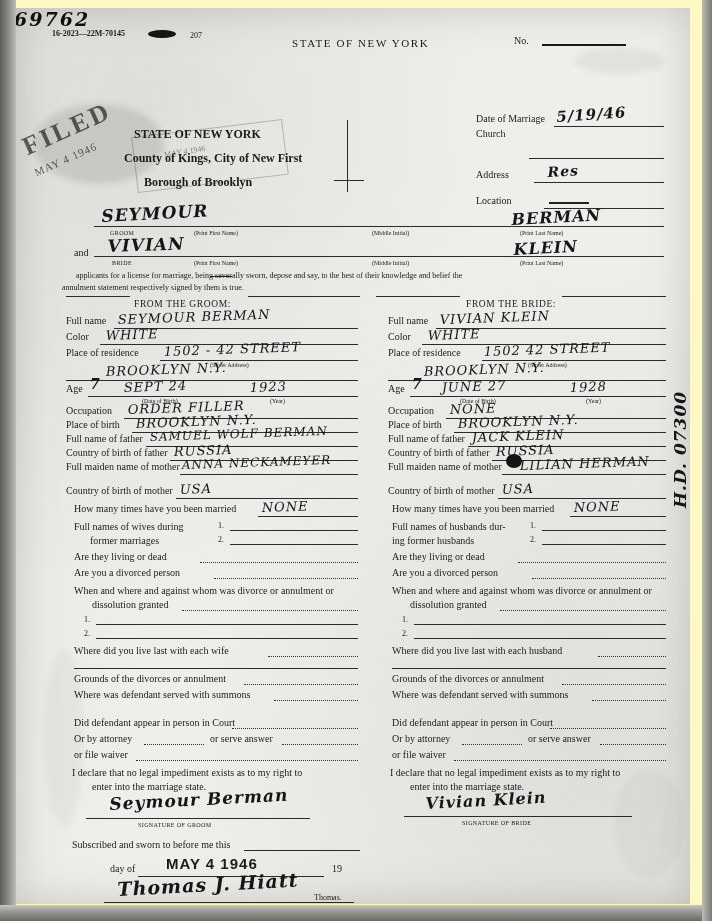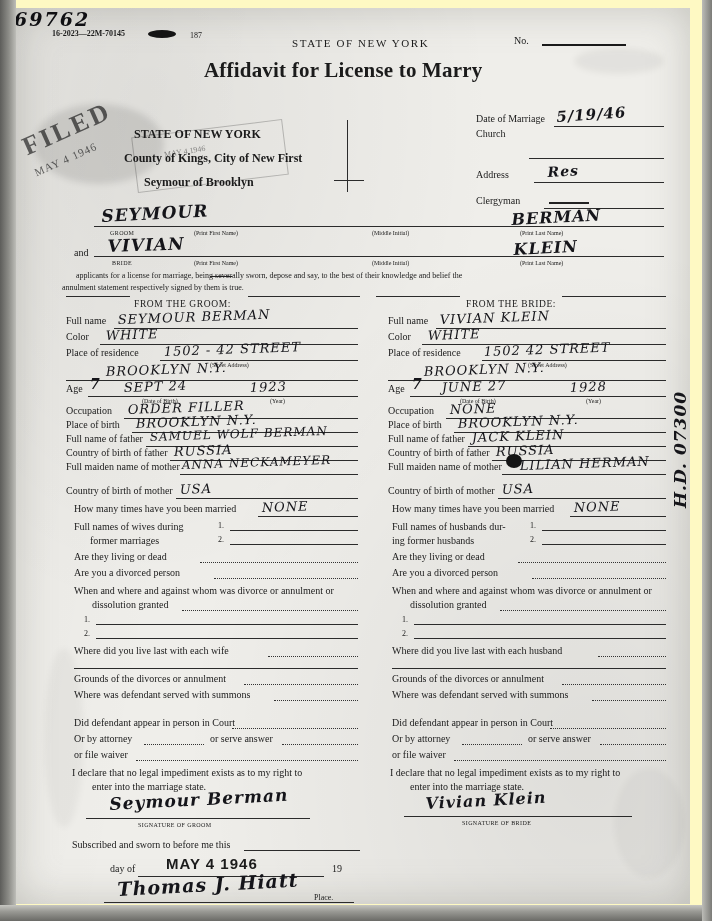--- a/index.html
+++ b/index.html
@@ -165,55 +165,54 @@
   }
 </style>
 </head>
 <body>
 
 <div class="page">
   <div class="paper">
 
     <div class="t sm bold" style="left:38px; top:22px;">16-2023—22M-70145</div>
     <div class="blob" style="left:134px; top:22px; width:28px; height:8px; border-radius:50%;"></div>
-    <div class="t sm" style="left:176px; top:24px;">187</div>
+    <div class="t sm" style="left:176px; top:24px;">207</div>
 
     <div class="t hdr-state" style="left:278px; top:30px;">STATE OF NEW YORK</div>
-    <div class="t title" style="left:190px; top:52px;">Affidavit for License to Marry</div>
 
     <div class="t md" style="left:500px; top:28px;">No.</div>
     <div class="numno" style="left:530px; top:20px;">69762</div>
     <div class="strike" style="left:528px; top:36px; width:84px; height:2px; background:#1a1a1a;"></div>
 
     <div class="filed">
       <div class="fw">FILED</div>
       <div class="fsub" style="margin-top:6px;">MAY 4 1946</div>
     </div>
     <div class="smudge" style="left:20px; top:96px; width:130px; height:80px;"></div>
     <div class="stamp-box" style="left:120px; top:120px; width:150px; height:54px; transform: rotate(-7deg); opacity:0.28;"></div>
     <div class="t sm" style="left:150px; top:140px; transform: rotate(-9deg); opacity:0.5;">MAY 4 1946</div>
 
     <div class="t lg bold" style="left:120px; top:120px;">STATE OF NEW YORK</div>
     <div class="t lg bold" style="left:110px; top:144px;">County of Kings, City of New First</div>
-    <div class="t lg bold" style="left:130px; top:168px;">Seymour of Brooklyn</div>
+    <div class="t lg bold" style="left:130px; top:168px;">Borough of Brooklyn</div>
     <div class="vline" style="left:333px; top:112px; height:72px;"></div>
     <div class="rule" style="left:320px; top:172px; width:30px;"></div>
 
     <div class="t md" style="left:462px; top:106px;">Date of Marriage</div>
     <div class="rule" style="left:540px; top:118px; width:110px;"></div>
     <div class="hw" style="left:543px; top:100px; font-size:15px; transform: rotate(-4deg);">5/19/46</div>
 
     <div class="t md" style="left:462px; top:121px;text-align:center;">Church</div>
     <div class="rule" style="left:515px; top:150px; width:135px;"></div>
 
     <div class="t md" style="left:462px; top:162px;">Address</div>
     <div class="rule" style="left:520px; top:174px; width:130px;"></div>
     <div class="hw" style="left:534px; top:156px; font-size:14px; transform: rotate(-3deg);">Res</div>
 
-    <div class="t md" style="left:462px; top:188px;">Clergyman</div>
+    <div class="t md" style="left:462px; top:188px;">Location</div>
     <div class="rule" style="left:530px; top:200px; width:120px;"></div>
     <div class="strike" style="left:535px; top:194px; width:40px; height:2px;"></div>
 
     <div class="hw" style="left:88px; top:198px; font-size:17px; transform: rotate(-3deg);">SEYMOUR</div>
     <div class="hw" style="left:498px; top:202px; font-size:16px; transform: rotate(-3deg);">BERMAN</div>
     <div class="rule" style="left:80px; top:218px; width:570px;"></div>
     <div class="t tiny caps" style="left:96px; top:222px;">GROOM</div>
     <div class="t tiny" style="left:180px; top:222px;">(Print First Name)</div>
     <div class="t tiny" style="left:358px; top:222px;">(Middle Initial)</div>
     <div class="t tiny" style="left:506px; top:222px;">(Print Last Name)</div>
@@ -443,21 +442,21 @@
 
     <div class="t md" style="left:58px; top:832px;">Subscribed and sworn to before me this</div>
     <div class="rule" style="left:230px; top:842px; width:116px;"></div>
     <div class="t md" style="left:96px; top:856px;">day of</div>
     <div class="t md" style="left:318px; top:856px;">19</div>
     <div class="rule" style="left:124px; top:868px; width:186px;"></div>
     <div class="t bold" style="left:152px; top:848px; font-size:15px; letter-spacing:1px; font-family:'Liberation Sans', sans-serif;">MAY 4 1946</div>
 
     <div class="hw" style="left:104px; top:870px; font-size:19px; transform: rotate(-3deg);">Thomas J. Hiatt</div>
     <div class="rule" style="left:90px; top:894px; width:250px;"></div>
-    <div class="t sm" style="left:300px; top:886px;">Place.</div>
+    <div class="t sm" style="left:300px; top:886px;">Thomas.</div>
 
     <div class="smudge" style="left:560px; top:40px; width:90px; height:26px; opacity:0.5;"></div>
     <div class="smudge" style="left:30px; top:640px; width:40px; height:180px; opacity:0.35;"></div>
     <div class="smudge" style="left:600px; top:760px; width:70px; height:110px; opacity:0.3;"></div>
   </div>
 
   <div class="edge-left"></div>
   <div class="edge-bottom"></div>
   <div class="edge-right"></div>
 </div>

